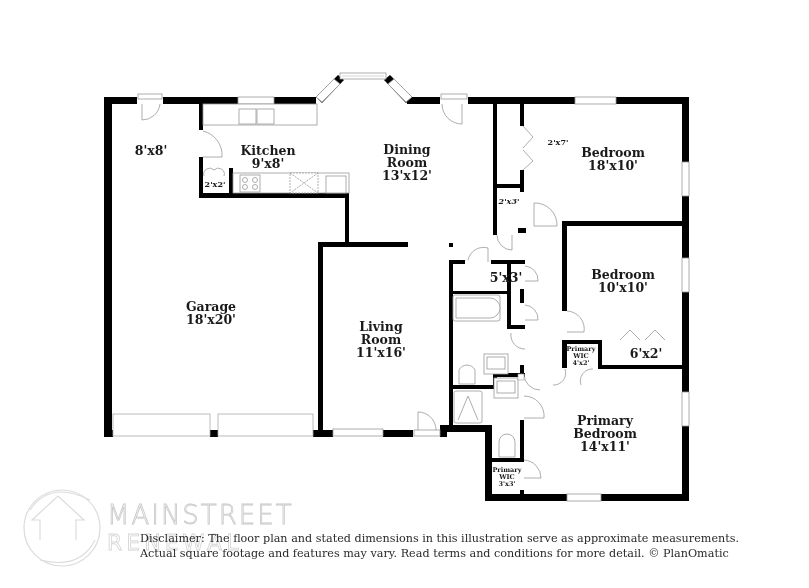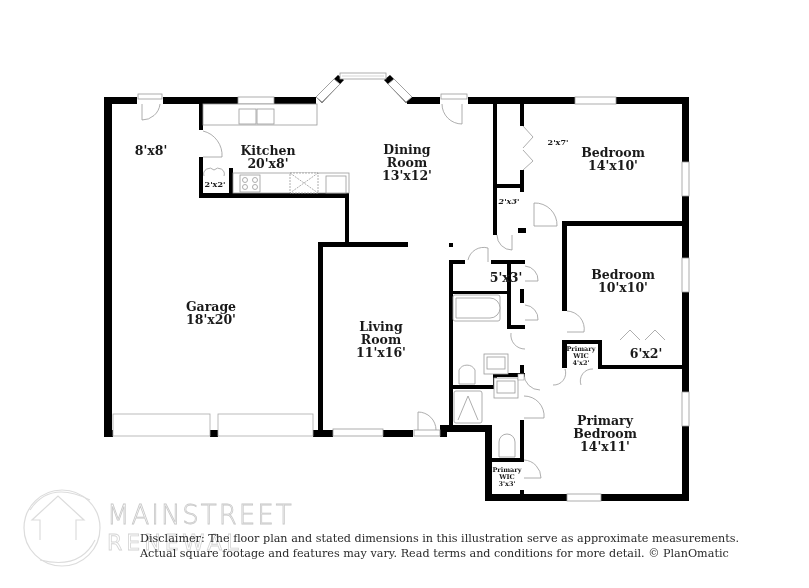--- a/index.html
+++ b/index.html
@@ -211,36 +211,36 @@
 
 <div class="wm-text">MAINSTREET</div>
 <div class="wm-text2">RENEWAL</div>
 
 <div class="room-label lg" style="left:151px; top:131px;margin-top:13px;">
   <span class="dim">8'x8'</span>
 </div>
 
 <div class="room-label lg" style="left:268px; top:144px;">
   <span class="name">Kitchen</span>
-  <span class="dim">20'x8'</span>
+  <span class="dim">9'x8'</span>
 </div>
 
 <div class="room-label sm" style="left:215px; top:180px;">
   <span class="dim">2'x2'</span>
 </div>
 
 <div class="room-label lg" style="left:407px; top:143px;">
   <span class="name">Dining</span>
   <span class="name">Room</span>
   <span class="dim">13'x12'</span>
 </div>
 
 <div class="room-label lg" style="left:613px; top:146px;">
   <span class="name">Bedroom</span>
-  <span class="dim">14'x10'</span>
+  <span class="dim">18'x10'</span>
 </div>
 
 <div class="room-label sm" style="left:510px; top:138px;margin-left:48px;">
   <span class="dim">2'x7'</span>
 </div>
 
 <div class="room-label sm" style="left:509px; top:197px;font-style:italic;">
   <span class="dim">2'x3'</span>
 </div>
 

